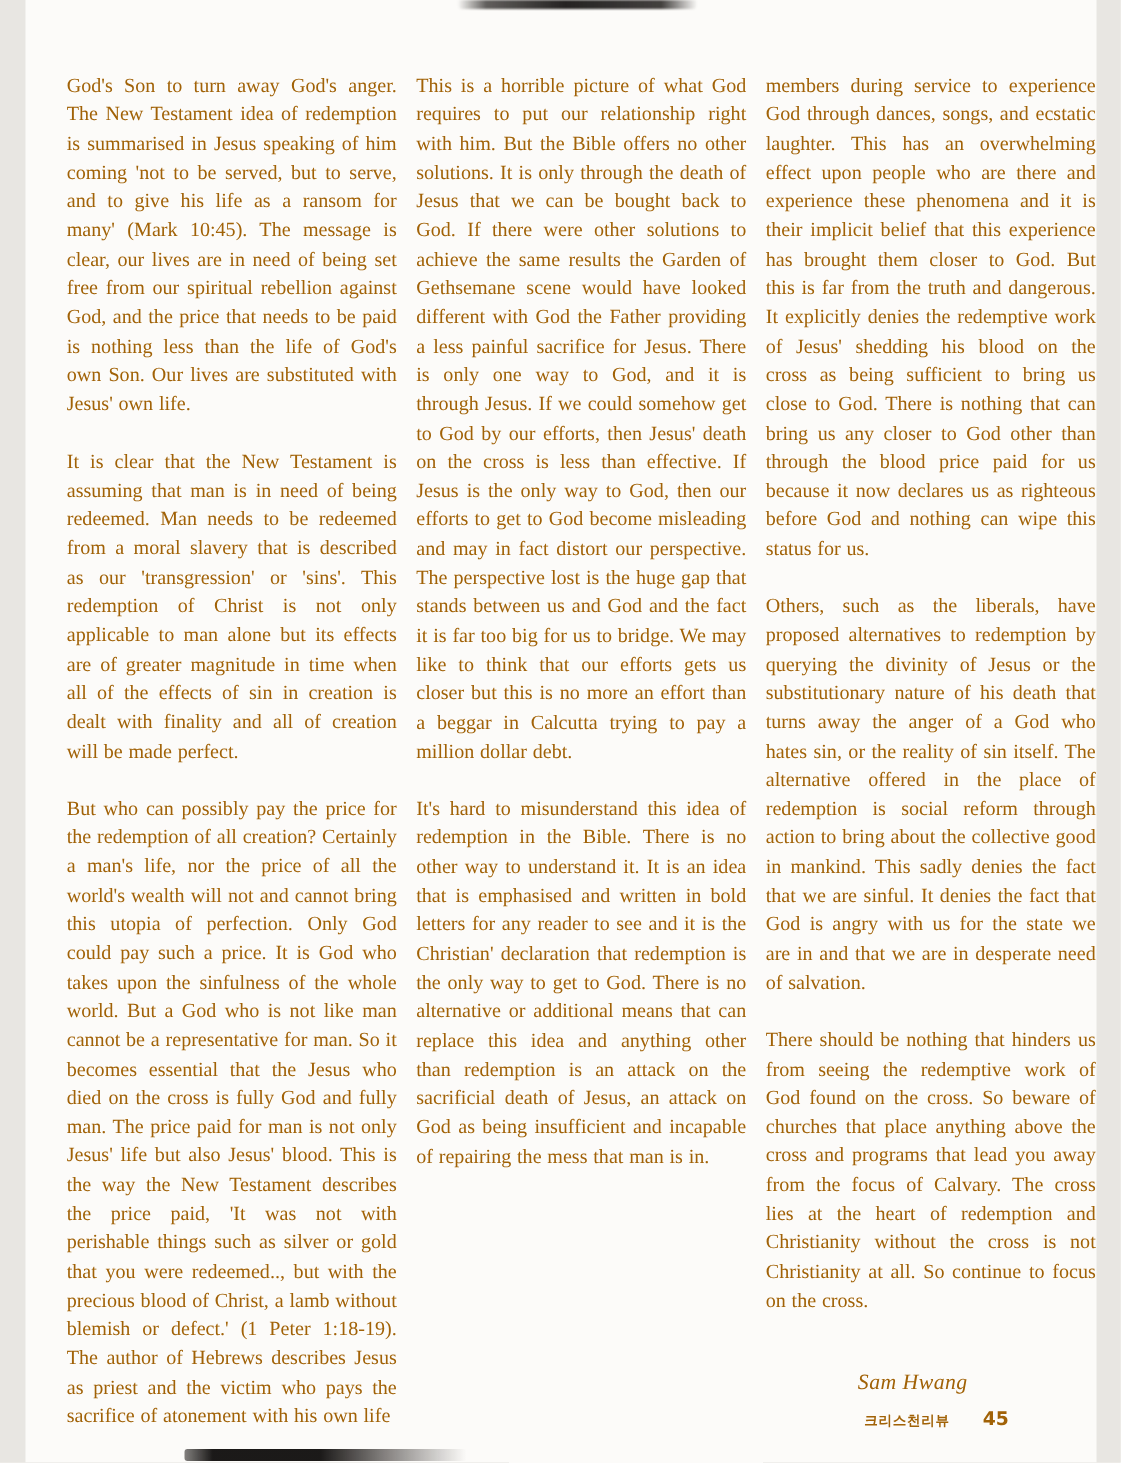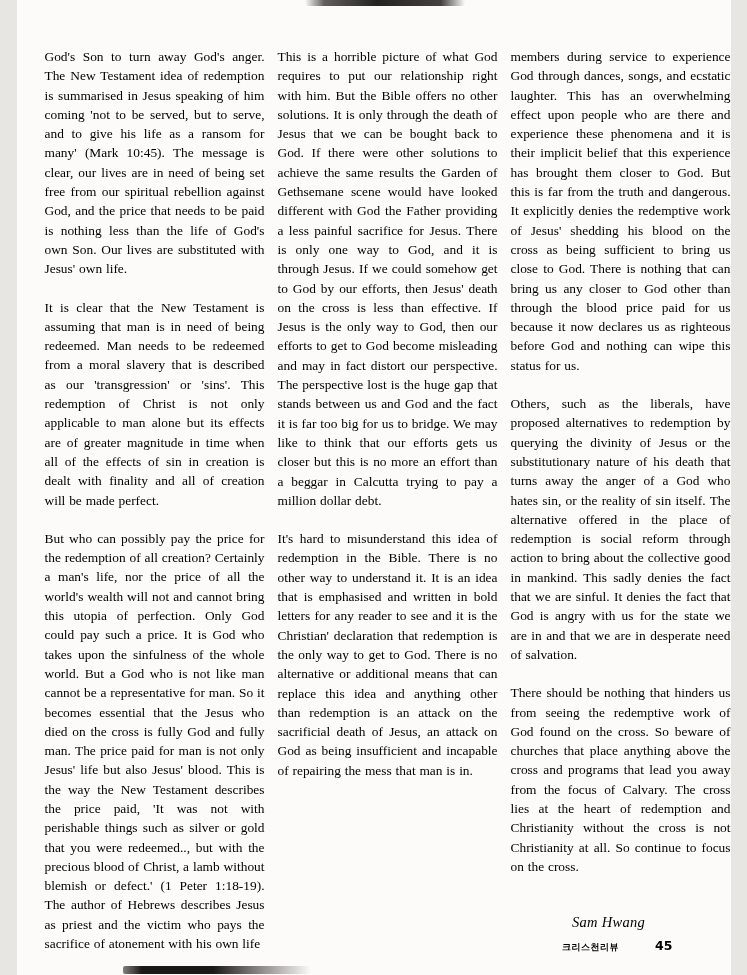--- a/index.html
+++ b/index.html
@@ -5,21 +5,21 @@
   * { margin: 0; padding: 0; box-sizing: border-box; }
   html, body { background: #e8e6e2; }
   .page {
     position: relative;
     width: 714px;
     height: 975px;
     margin: 0 auto;
     background: #fcfbf9;
     overflow: hidden;
     font-family: "Liberation Serif", "DejaVu Serif", serif;
-    color: #000000;
+    color: #a16207;
   }
   .columns {
     position: absolute;
     left: 28px;
     top: 47px;
     width: 686px;
     display: flex;
     gap: 13px;
   }
   .col {
@@ -40,34 +40,33 @@
     font-style: italic;
     font-size: 14.5px;
     letter-spacing: 0.3px;
   }
   .footer {
     position: absolute;
     top: 938px;
     right: 58px;
     display: flex;
     align-items: baseline;
-    gap: 4px;
+    gap: 22px;
     white-space: nowrap;
   }
   .footer .journal {
     font-family: "DejaVu Sans", sans-serif;
     font-size: 9px;
     font-weight: bold;
     letter-spacing: 0.5px;
   }
   .footer .pagenum {
     font-family: "DejaVu Sans", sans-serif;
     font-size: 12.5px;
     font-weight: bold;
-    margin-left: 32px;
   }
   .scan-artifact-top {
     position: absolute;
     top: 0;
     left: 288px;
     width: 160px;
     height: 6px;
     background: linear-gradient(90deg,
       rgba(60,55,52,0) 0%,
       rgba(45,42,40,0.75) 12%,

